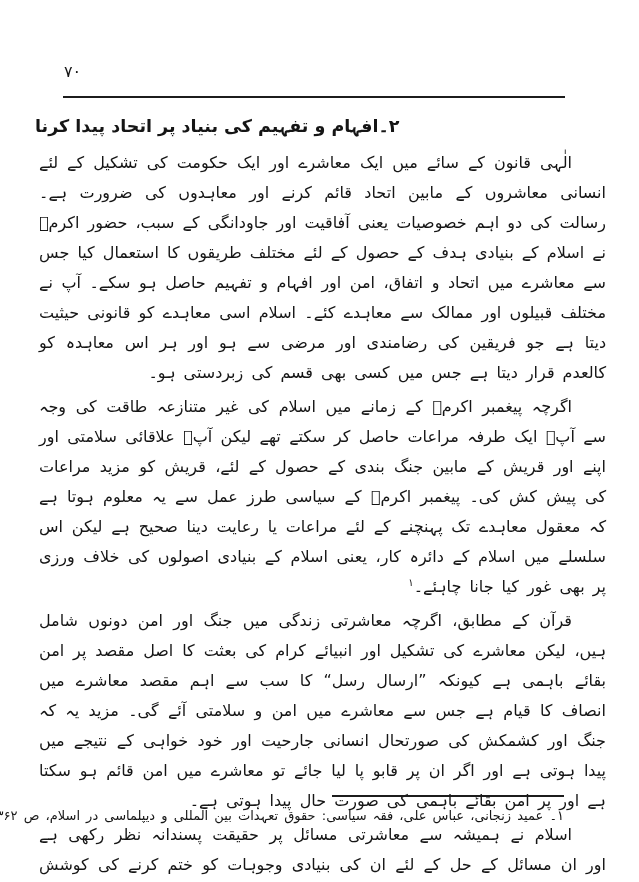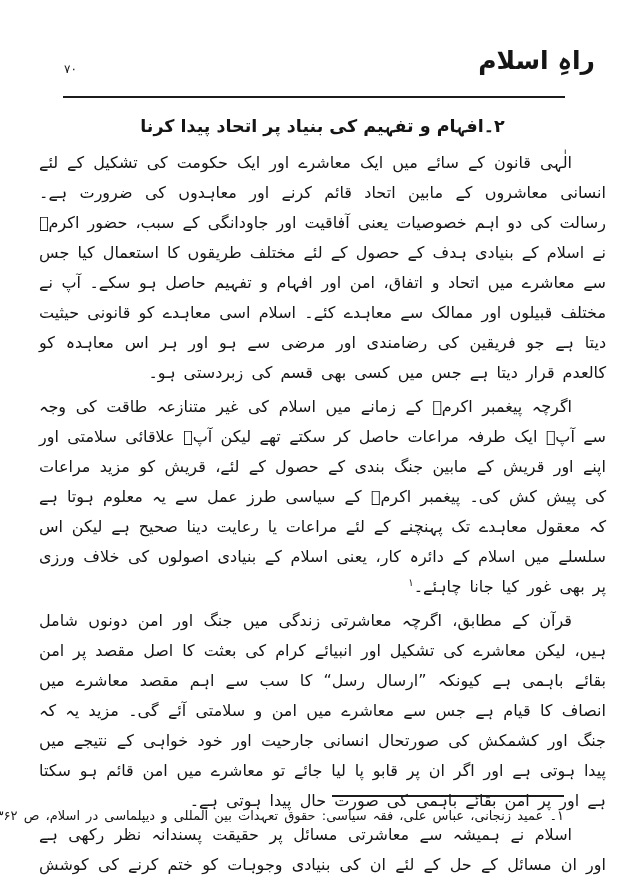--- a/index.html
+++ b/index.html
@@ -16,36 +16,36 @@
   }
   
   .header{position:absolute;top:0;right:0;left:0;height:99px;}
   .book-title{
     position:absolute;right:44px;top:46px;
     font-size:25px;font-weight:bold;letter-spacing:1px;
     white-space:nowrap;
   }
   .page-number{
     position:absolute;left:64px;top:62px;
-    font-size:12px;font-weight:normal;
+    font-size:16px;font-weight:normal;
   }
   .header-rule{
     position:absolute;left:63px;top:96px;
     width:502px;height:2px;background:#1c1c1c;
   }
   
   .body{
     position:absolute;top:108px;right:29px;left:35px;
     text-align:justify;
   }
   .section-heading{
     margin:0;
     font-size:17.5px;font-weight:bold;
     line-height:32px;
-    text-align:center;
+    text-align:left;
   }
   .section-heading.first{margin-top:2px;margin-bottom:6px;}
   .section-heading.second{margin-top:7px;margin-bottom:3px;}
   .body-para{
     margin:4px;
     font-size:16px;
     line-height:30px;
     word-spacing:3px;
     text-align:justify;
     text-align-last:right;
@@ -67,21 +67,20 @@
     word-spacing:2px;
     white-space:nowrap;
   }
 </style>
 </head>
 <body>
 
 <div class="page">
 
   <div class="header">
-    <div class="book-title">راہِ اسلام</div>
     <div class="page-number">۷۰</div>
     <div class="header-rule"></div>
   </div>
 
   <div class="body">
 
     <h2 class="section-heading first">۲۔افہام و تفہیم کی بنیاد پر اتحاد پیدا کرنا</h2>
 
     <p class="body-para"><span>الٰہی قانون کے سائے میں ایک معاشرے اور ایک حکومت کی تشکیل کے لئے انسانی معاشروں کے مابین اتحاد قائم کرنے اور معاہدوں کی ضرورت ہے۔ رسالت کی دو اہم خصوصیات یعنی آفاقیت اور جاودانگی کے سبب، حضور اکرمؐ نے اسلام کے بنیادی ہدف کے حصول کے لئے مختلف طریقوں کا استعمال کیا جس سے معاشرے میں اتحاد و اتفاق، امن اور افہام و تفہیم حاصل ہو سکے۔ آپ نے مختلف قبیلوں اور ممالک سے معاہدے کئے۔ اسلام اسی معاہدے کو قانونی حیثیت دیتا ہے جو فریقین کی رضامندی اور مرضی سے ہو اور ہر اس معاہدہ کو کالعدم قرار دیتا ہے جس میں کسی بھی قسم کی زبردستی ہو۔</span></p>
 

